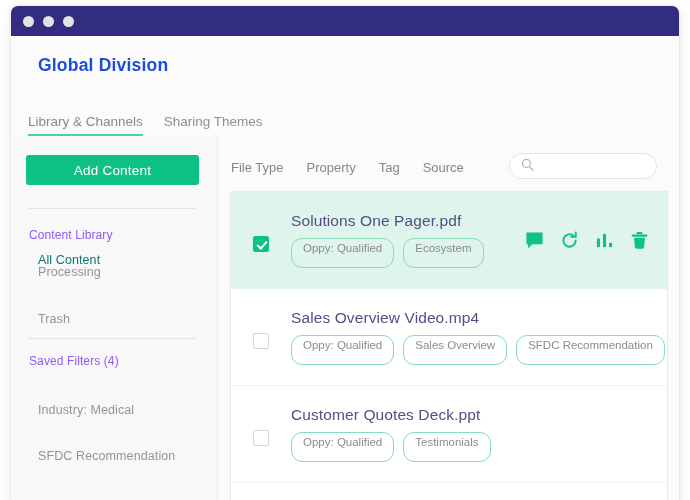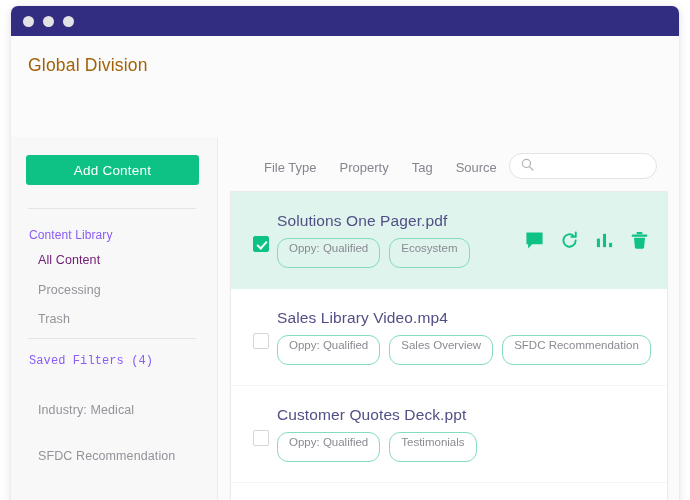--- a/index.html
+++ b/index.html
@@ -45,25 +45,25 @@
 
   
   #window-body {
     position: relative;
     height: 470px;
     background: #fbfbfc;
   }
 
   #page-title {
     position: absolute;
-    left: 17px;
+    left: 27px;
     top: 19px;
     font-size: 17.5px;
-    color: #a16207;
-    font-weight: 400;
+    color: #1d4ed8;
+    font-weight: 700;
     letter-spacing: .2px;
     white-space: nowrap;
   }
 
   
   #tab-bar {
     position: absolute;
     left: 17px;
     top: 78px;
     display: flex;
@@ -124,52 +124,51 @@
   .sb-heading {
     position: absolute;
     left: 18px;
     font-size: 12px;
     color: #8b5cf6;
     font-weight: 400;
     letter-spacing: .1px;
     white-space: nowrap;
   }
   #heading-content-library { top: 91px; }
-  #heading-saved-filters   { top: 217px; font-family: Liberation Mono, monospace; }
+  #heading-saved-filters   { top: 217px; }
 
   .sb-item {
     position: absolute;
     left: 27px;
     font-size: 12.5px;
     color: #93939a;
     white-space: nowrap;
     cursor: pointer;
     letter-spacing: .1px;
   }
-  .sb-item.accent { color: #701a75; }
+  .sb-item.accent { color: #0f766e; }
 
   
   #main {
     position: absolute;
     left: 207px;
     top: 101px;
     right: 0;
     bottom: 0;
     background: #fbfbfc;
   }
 
   #filter-bar {
     position: absolute;
     left: 13px;
     top: 16px;
     right: 12px;
     height: 28px;
     display: flex;
     align-items: center;
-    margin-left: 33px;
   }
   .filter-link {
     font-size: 13px;
     color: #86868e;
     margin-right: 23px;
     white-space: nowrap;
     cursor: pointer;
   }
 
   #search-wrap {
@@ -248,21 +247,21 @@
     top: 2px;
     width: 4px;
     height: 8px;
     border: solid #ffffff;
     border-width: 0 2px 2px 0;
     transform: rotate(42deg);
   }
 
   .row-main {
     flex: 1 1 auto;
-    margin-left: 8px;
+    margin-left: 22px;
     min-width: 0;
   }
   .file-name {
     font-size: 15.5px;
     color: #514f86;
     font-weight: 400;
     letter-spacing: .1px;
     margin-bottom: 8px;
     white-space: nowrap;
     cursor: pointer;
@@ -307,30 +306,32 @@
     <span class="traffic-light"></span>
     <span class="traffic-light"></span>
     <span class="traffic-light"></span>
   </div>
 
   <div id="window-body">
 
     <div id="page-title">Global Division</div>
 
     <div id="tab-bar">
+      <div class="tab active">Library &amp; Channels</div>
+      <div class="tab">Sharing Themes</div>
     </div>
 
     <div id="sidebar">
       <button id="add-content-button">Add Content</button>
 
       <div class="sb-divider" id="sb-divider-1"></div>
 
       <div class="sb-heading" id="heading-content-library">Content Library</div>
       <div class="sb-item accent" style="top:116px">All Content</div>
-      <div class="sb-item" style="top:146px">Processing</div>
+      <div class="sb-item" style="top:128px">Processing</div>
       <div class="sb-item" style="top:175px">Trash</div>
 
       <div class="sb-divider" id="sb-divider-2"></div>
 
       <div class="sb-heading" id="heading-saved-filters">Saved Filters (4)</div>
       <div class="sb-item" style="top:266px">Industry: Medical</div>
       <div class="sb-item" style="top:312px">SFDC Recommendation</div>
     </div>
 
     <div id="main">
@@ -388,21 +389,21 @@
                 <rect x="1.8" y="3.6" width="16.4" height="2.4" rx="0.8" fill="#0ec185"></rect>
                 <path d="M4.2 7.2h11.6l-1 10.2a1.4 1.4 0 0 1-1.4 1.2H6.6a1.4 1.4 0 0 1-1.4-1.2z" fill="#0ec185"></path>
               </svg>
             </span>
           </div>
         </div>
 
         <div class="file-row">
           <div class="row-checkbox"></div>
           <div class="row-main">
-            <div class="file-name">Sales Library Video.mp4</div>
+            <div class="file-name">Sales Overview Video.mp4</div>
             <div class="tag-list">
               <span class="tag-pill">Oppy: Qualified</span>
               <span class="tag-pill">Sales Overview</span>
               <span class="tag-pill">SFDC Recommendation</span>
             </div>
           </div>
         </div>
 
         <div class="file-row">
           <div class="row-checkbox"></div>

